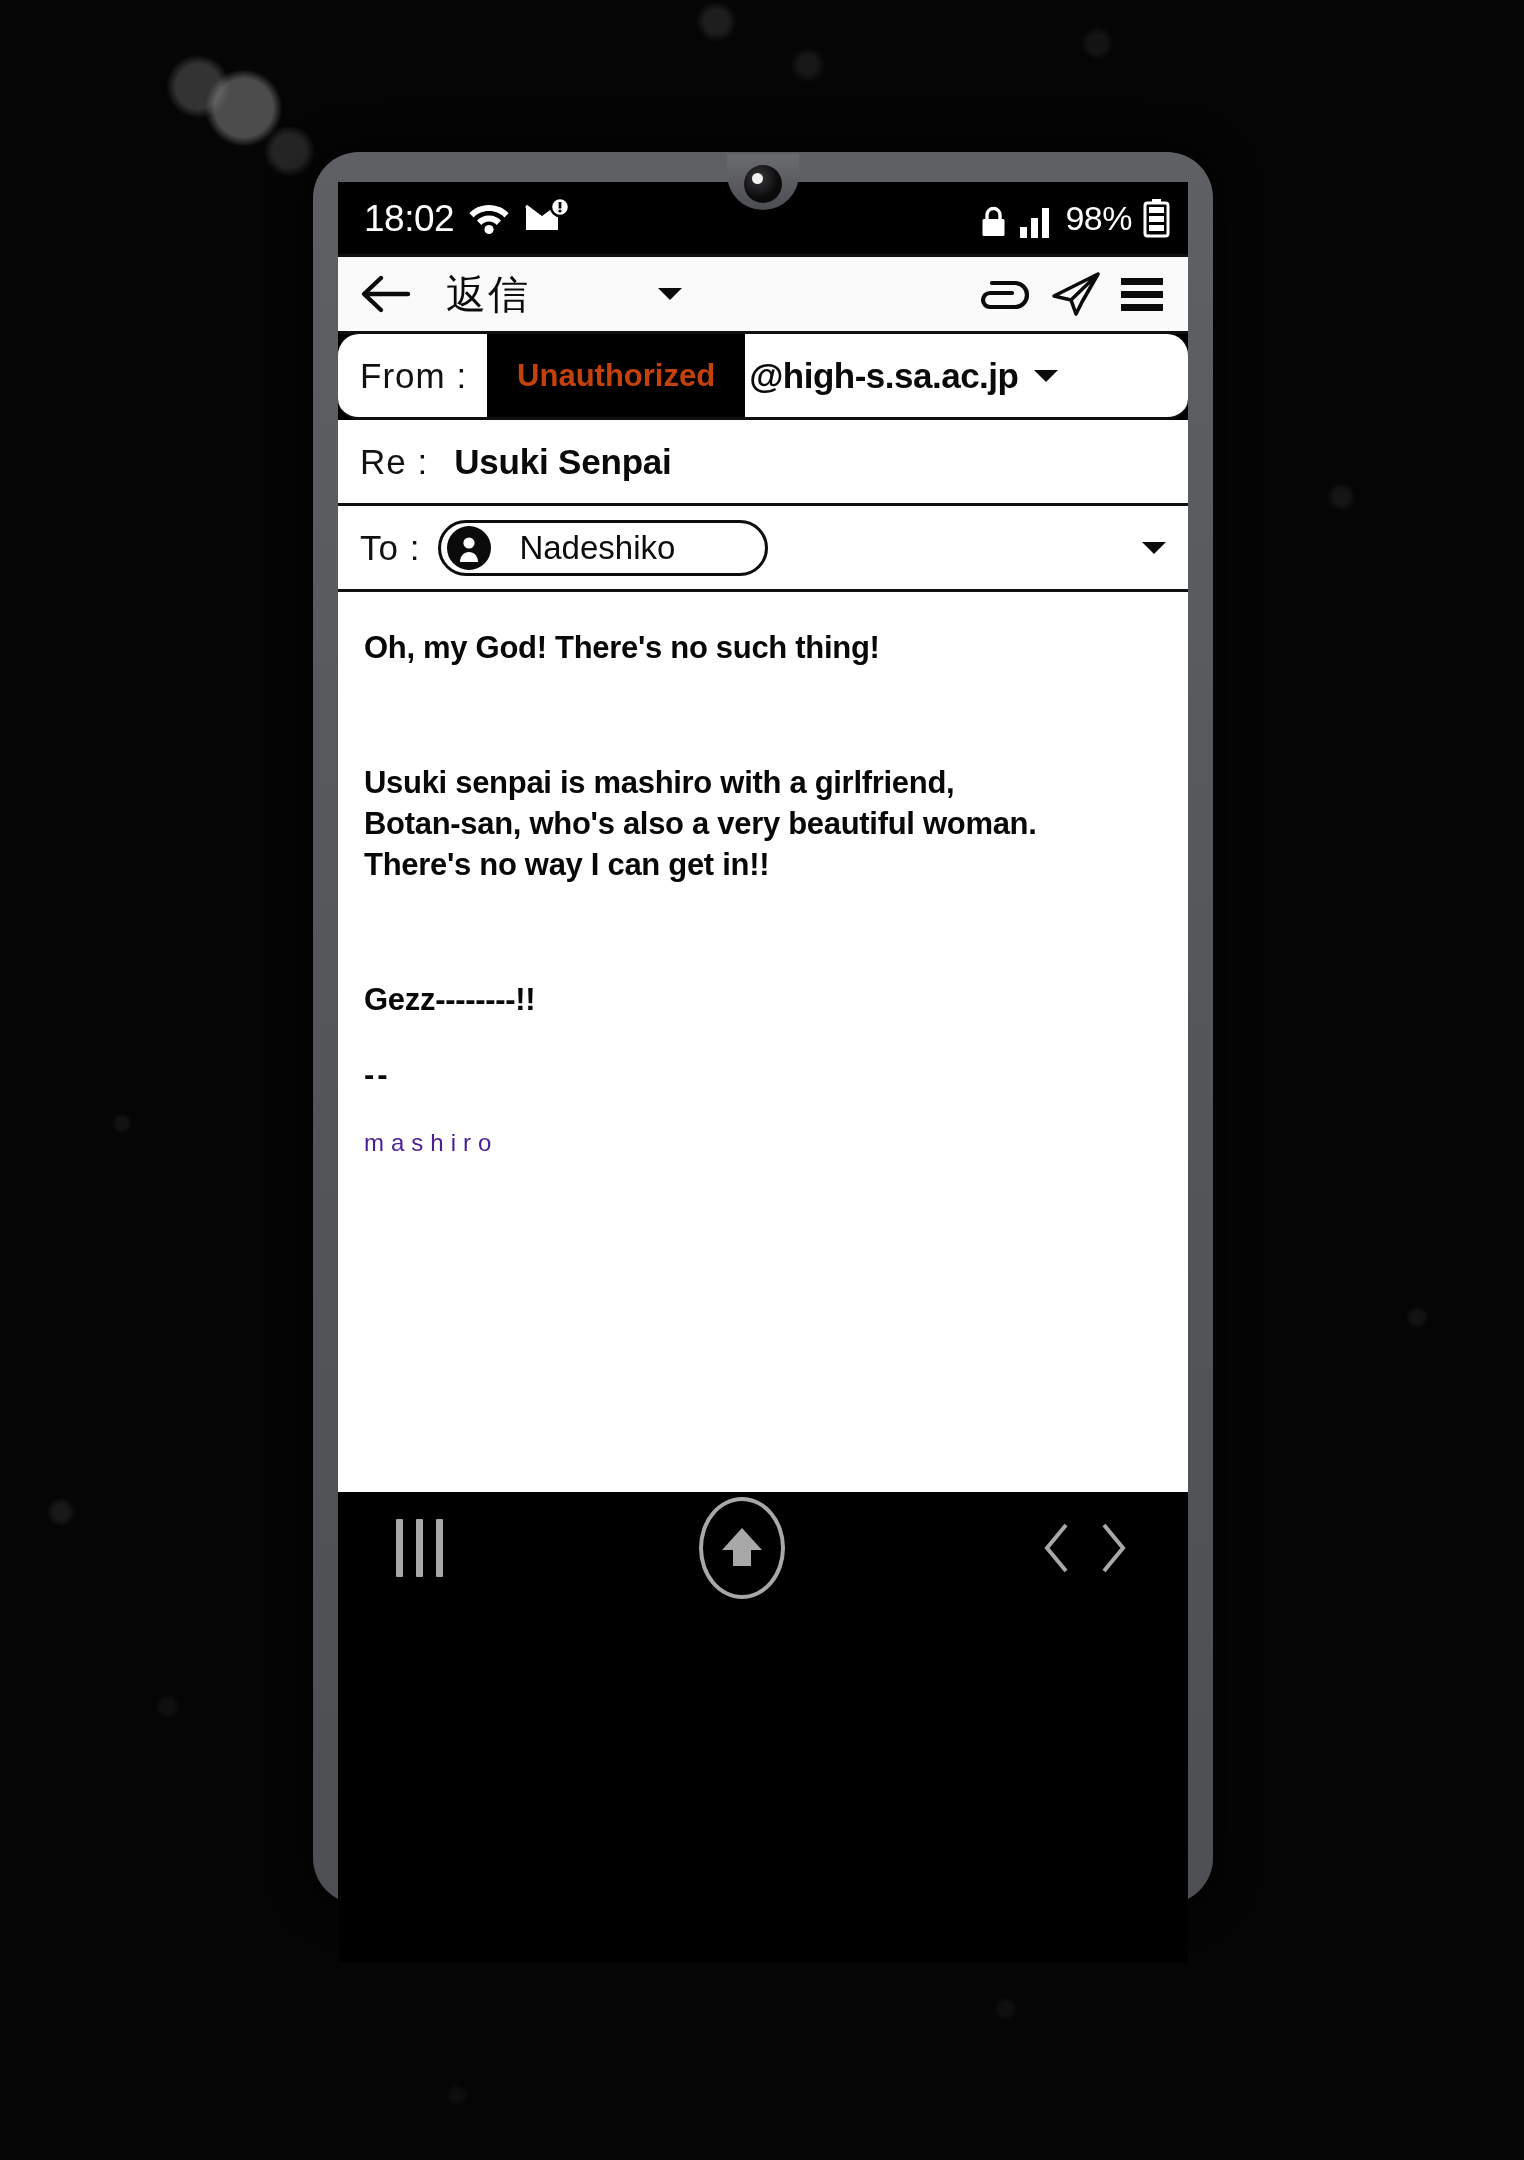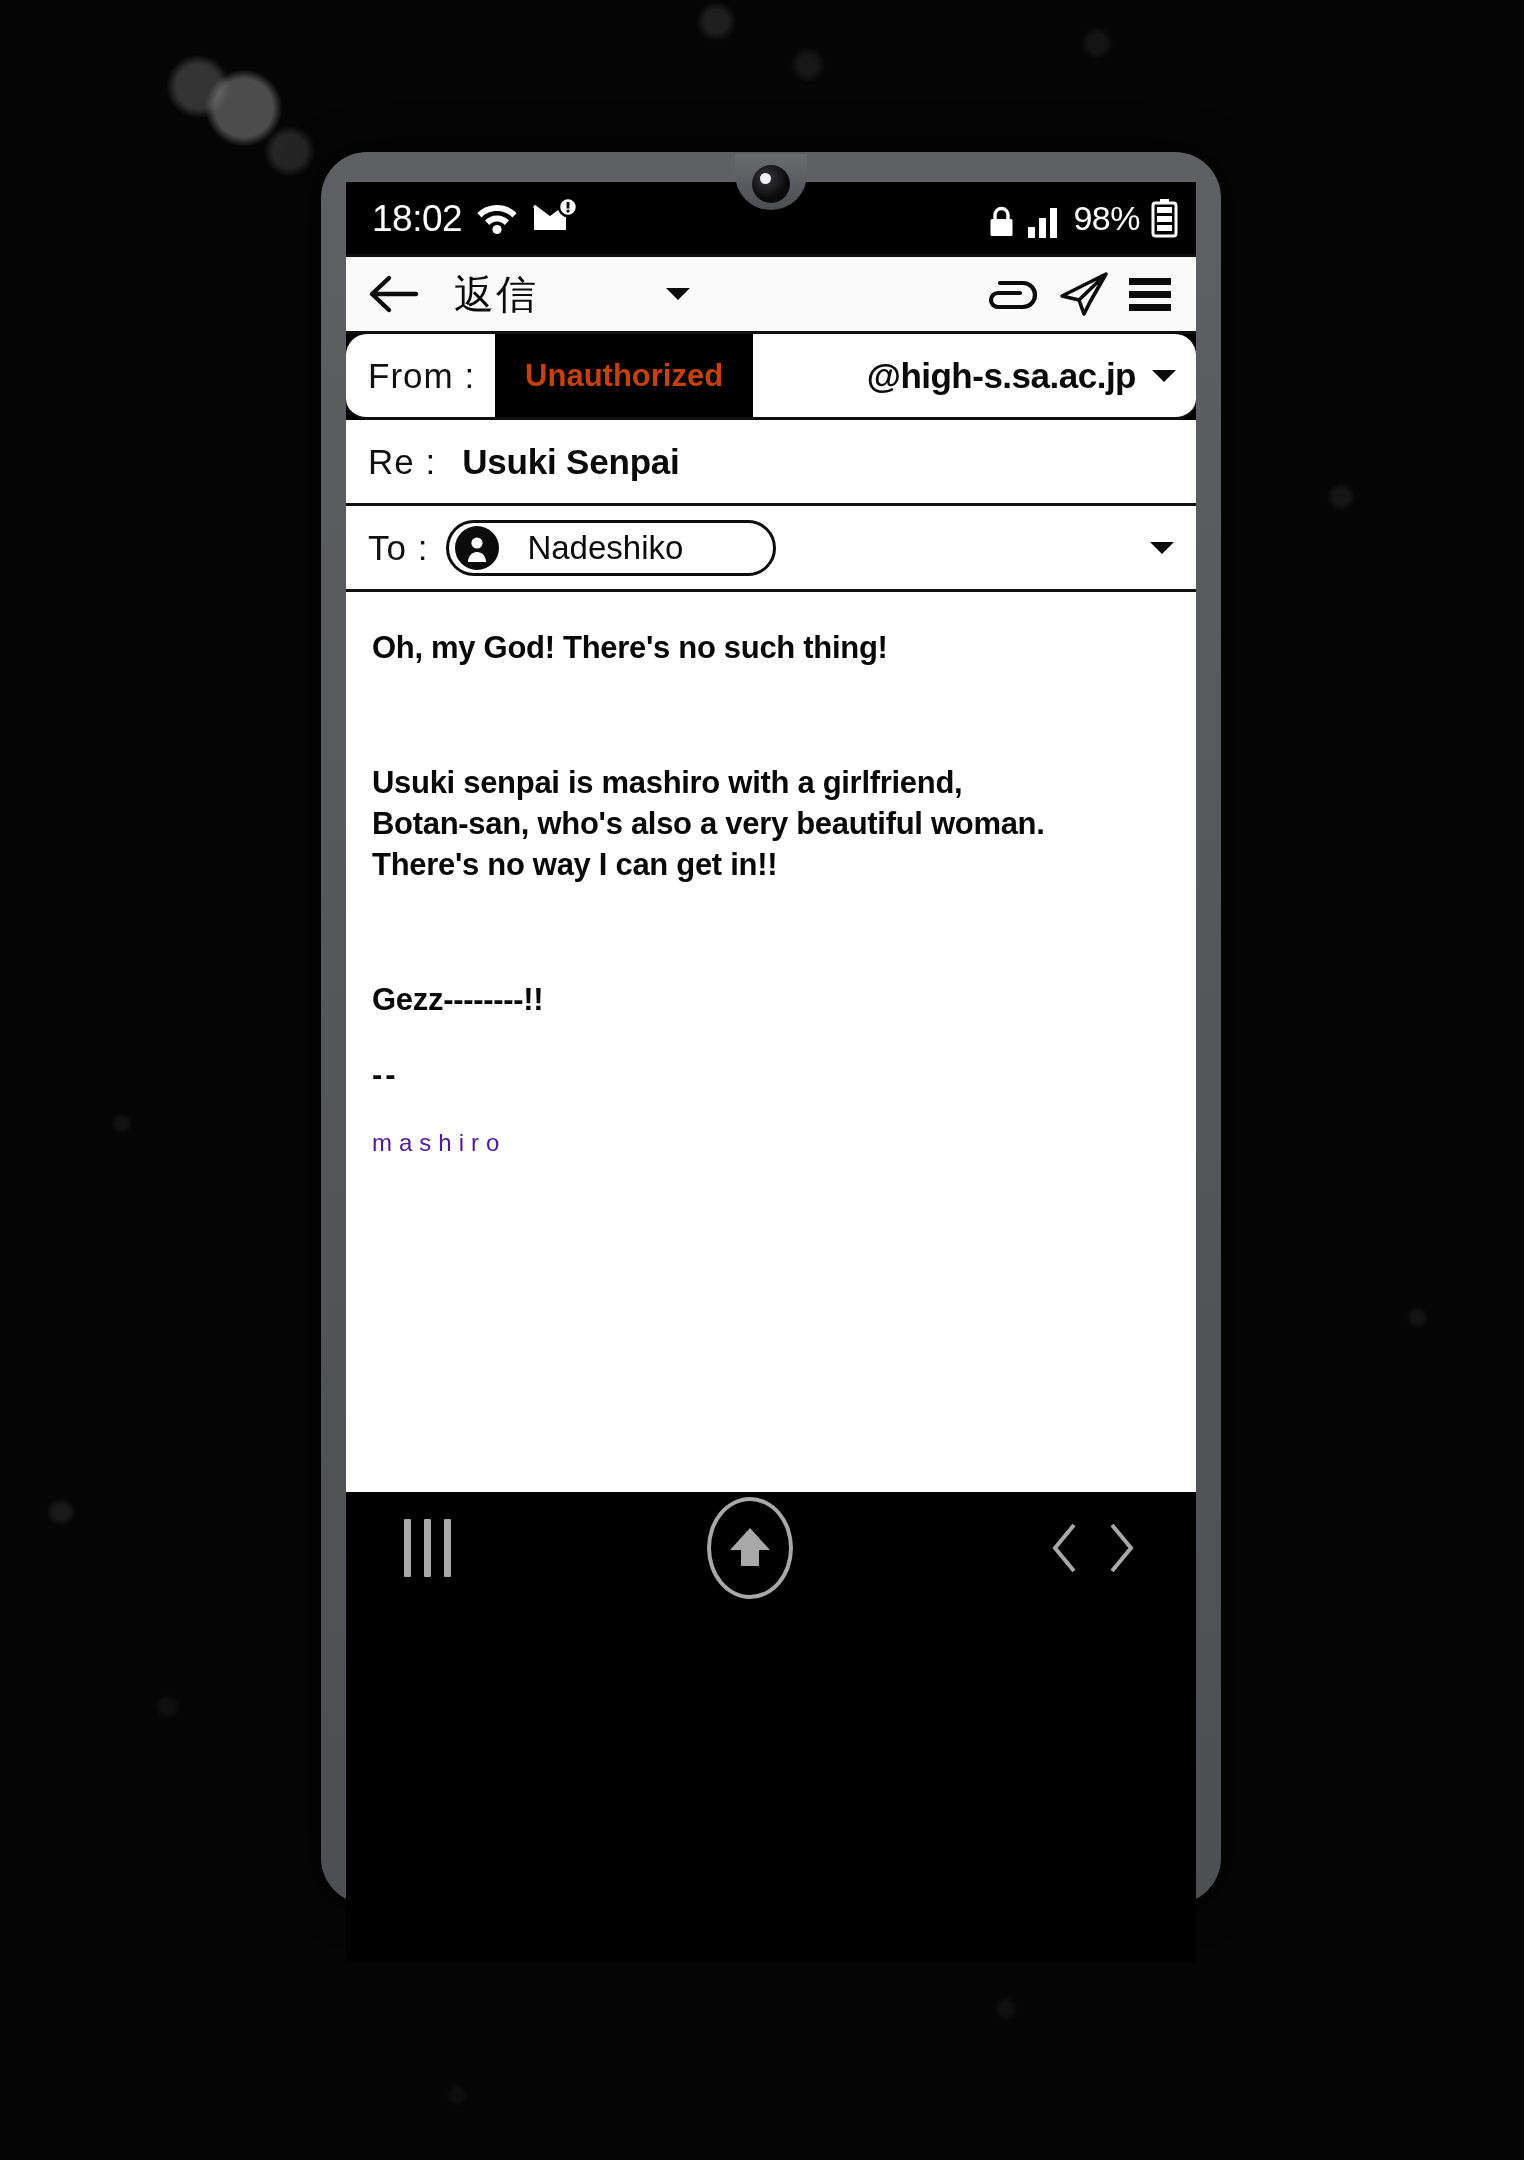--- a/index.html
+++ b/index.html
@@ -41,21 +41,20 @@
   
   #phone {
     position: absolute;
     left: 313px;
     top: 152px;
     width: 900px;
     height: 1752px;
     background: linear-gradient(180deg,#5f6063 0%, #54565a 50%, #4d4f52 100%);
     border-radius: 46px;
     box-shadow: 0 0 42px rgba(0,0,0,0.85);
-    margin-left: 8px;
   }
 
   #screen {
     position: absolute;
     left: 25px;
     top: 30px;
     width: 850px;
     height: 1780px;
     background: #000;
     overflow: hidden;
@@ -161,21 +160,20 @@
     padding: 0 30px;
     letter-spacing: 0px;
   }
   #from-domain-wrap {
     flex: 1;
     display: flex;
     align-items: center;
     padding-left: 4px;
     padding-right: 18px;
     gap: 14px;
-    justify-content: flex-end;
   }
   #from-domain {
     font-size: 35px;
     font-weight: 600;
     color: #0a0a0a;
     letter-spacing: -0.5px;
     white-space: nowrap;
   }
 
   

